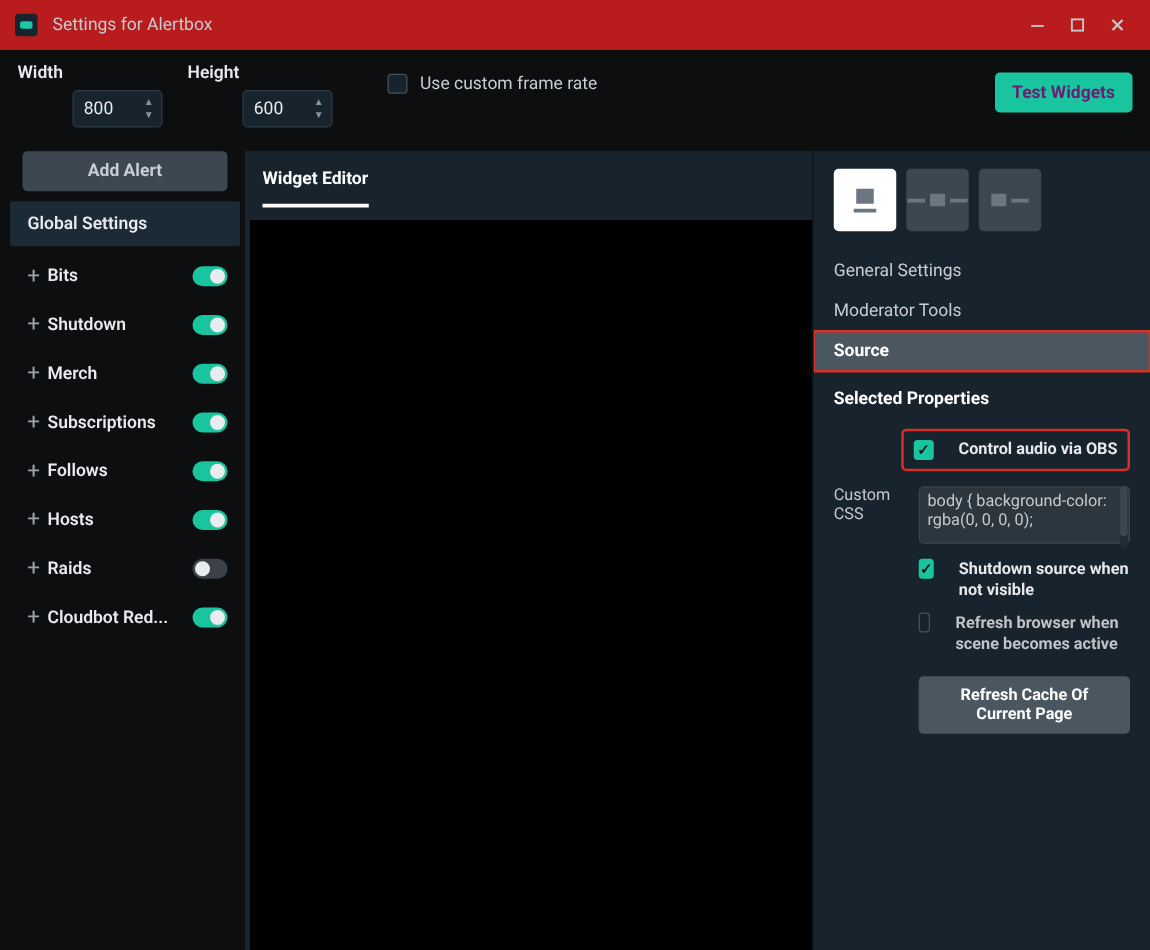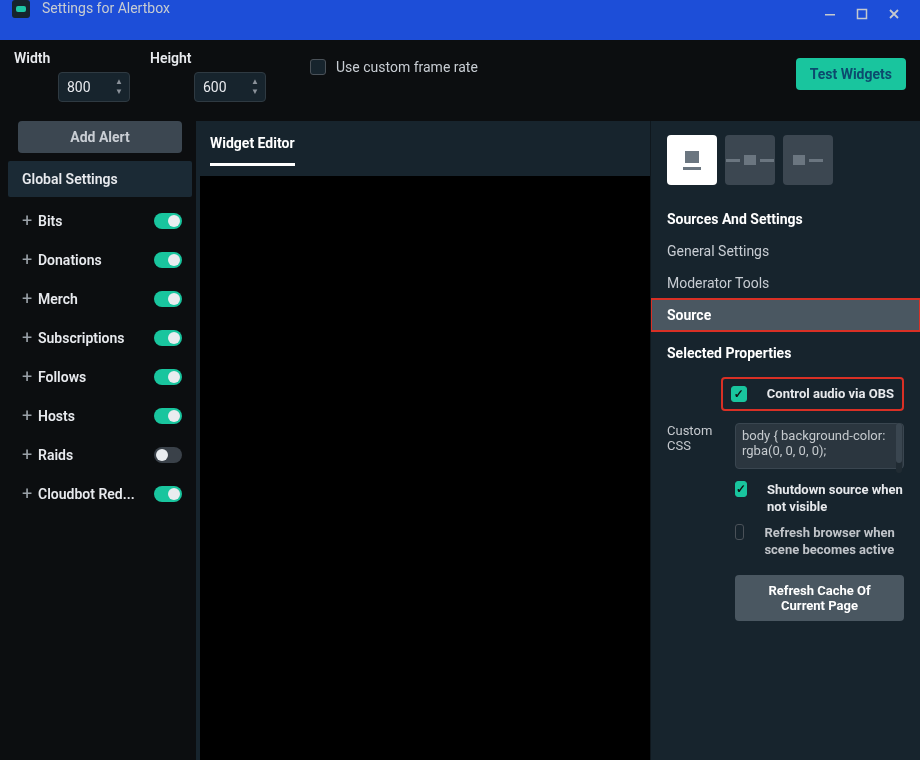--- a/index.html
+++ b/index.html
@@ -1,19 +1,19 @@
 <!DOCTYPE html>
 <html><head>
 <meta charset="utf-8">
 <style>
   * { box-sizing: border-box; margin: 0; padding: 0; font-family: -apple-system, "Segoe UI", Roboto, sans-serif; }
   body { background: #0c0e10; color: #fff; width: 920px; height: 760px; overflow: hidden; }
 
   
-  .titlebar { height: 40px; display: flex; align-items: flex-start; padding: 0 12px; background: #1d4ed8; }
+  .titlebar { height: 40px; display: flex; align-items: center; padding: 0 12px; background: #b91c1c; }
   .titlebar .app-icon { width: 18px; height: 18px; background: #17242d; border-radius: 3px; display:flex; align-items:center; justify-content:center; margin-right: 12px; }
   .titlebar .app-icon-inner { width:10px; height:6px; border-radius:2px; background:#1ec6a6; }
   .titlebar .title { color: #c7ccd2; font-size: 14px; }
   .titlebar .spacer { flex: 1; }
   .win-btn { width: 28px; height: 28px; display: flex; align-items: center; justify-content: center; color: #c5c9ce; margin-left: 4px; cursor: pointer; }
   .win-btn svg { display:block; }
 
   
   .toolbar { display: flex; align-items: flex-start; padding: 10px 14px 18px; background: #0c0e10; border-bottom: 1px solid #0c0e10; }
   .dim-group { display: flex; flex-direction: column; margin-right: 20px; }
@@ -21,21 +21,21 @@
   .num-input { width: 72px; height: 30px; background: #17242d; border: 1px solid #2f3a42; border-radius: 4px; color: #e8eaee; padding: 0 22px 0 8px; font-size: 14px; position: relative; }
   .num-wrap { position: relative; width: 72px; margin-left: 44px; }
   .spin { position: absolute; right: 4px; top: 0; height: 30px; width: 14px; display:flex; flex-direction:column; justify-content:center; gap:2px; color:#8b929a; }
   .spin .tri { font-size: 8px; line-height: 1; text-align: center; }
   .checkbox-row { display: flex; align-items: center; margin-top: 8px; }
   .cbox { width: 16px; height: 16px; border: 1px solid #4a5158; border-radius: 3px; background: #17242d; margin-right: 10px; display:flex; align-items:center; justify-content:center; }
   .cbox.checked { background: #19c59e; border-color: #19c59e; }
   .cbox.checked::after { content:"✓"; color:#111; font-size:12px; font-weight:700; }
   .cb-label { font-size: 14px; color: #c8cdd3; max-width: 180px; line-height: 1.3; }
   .tool-spacer { flex: 1; }
-  .test-btn { background: #19c59e; color: #0c4a6e; font-weight: 700; font-size: 14px; padding: 8px 14px; border-radius: 4px; border: none; cursor: pointer; margin-top: 8px; }
+  .test-btn { background: #19c59e; color: #701a75; font-weight: 700; font-size: 14px; padding: 8px 14px; border-radius: 4px; border: none; cursor: pointer; margin-top: 8px; }
 
   
   .main { display: flex; height: 695px; }
 
   
   .sidebar { width: 196px; background: #0c0e10; display: flex; flex-direction: column; padding-left: 4px; }
   .add-alert { margin: 0 14px 8px 14px; background: #3c4751; color: #c9ced4; font-weight: 700; font-size: 14px; border: none; border-radius: 4px; padding: 8px 0; cursor: pointer; }
   .global-settings { background: #1b2a35; color: #e8eaee; font-size: 14px; font-weight: 600; padding: 10px 14px; margin: 0 4px 4px 4px; border-radius: 2px; }
   .alert-item { display: flex; align-items: center; padding: 9px 10px 9px 8px; margin: 0 4px; }
   .plus { color: #9aa1a8; font-size: 18px; width: 22px; text-align: center; font-weight: 400; }
@@ -152,21 +152,21 @@
     <button class="add-alert">Add Alert</button>
     <div class="global-settings">Global Settings</div>
 
     <div class="alert-item">
       <div class="plus">+</div>
       <div class="alert-label">Bits</div>
       <div class="toggle on"></div>
     </div>
     <div class="alert-item">
       <div class="plus">+</div>
-      <div class="alert-label">Donations</div>
+      <div class="alert-label">Shutdown</div>
       <div class="toggle on"></div>
     </div>
     <div class="alert-item">
       <div class="plus">+</div>
       <div class="alert-label">Merch</div>
       <div class="toggle on"></div>
     </div>
     <div class="alert-item">
       <div class="plus">+</div>
       <div class="alert-label">Subscriptions</div>
@@ -217,21 +217,20 @@
           </div>
       </div>
       <div class="layout-btn">
         <div class="lb-h">
             <div class="lb-sq"></div>
             <div class="lb-dash"></div>
           </div>
       </div>
     </div>
 
-    <div class="subsection">Sources And Settings</div>
     <div class="menu-item">General Settings</div>
     <div class="menu-item">Moderator Tools</div>
     <div class="menu-item selected-src red-outline">Source</div>
 
     <div class="subsection" style="padding-top:14px;">Selected Properties</div>
 
     <div class="prop-body">
       <div style="display:flex; justify-content:flex-end;">
         <div class="highlight-box">
           <div class="cbox checked"></div>

